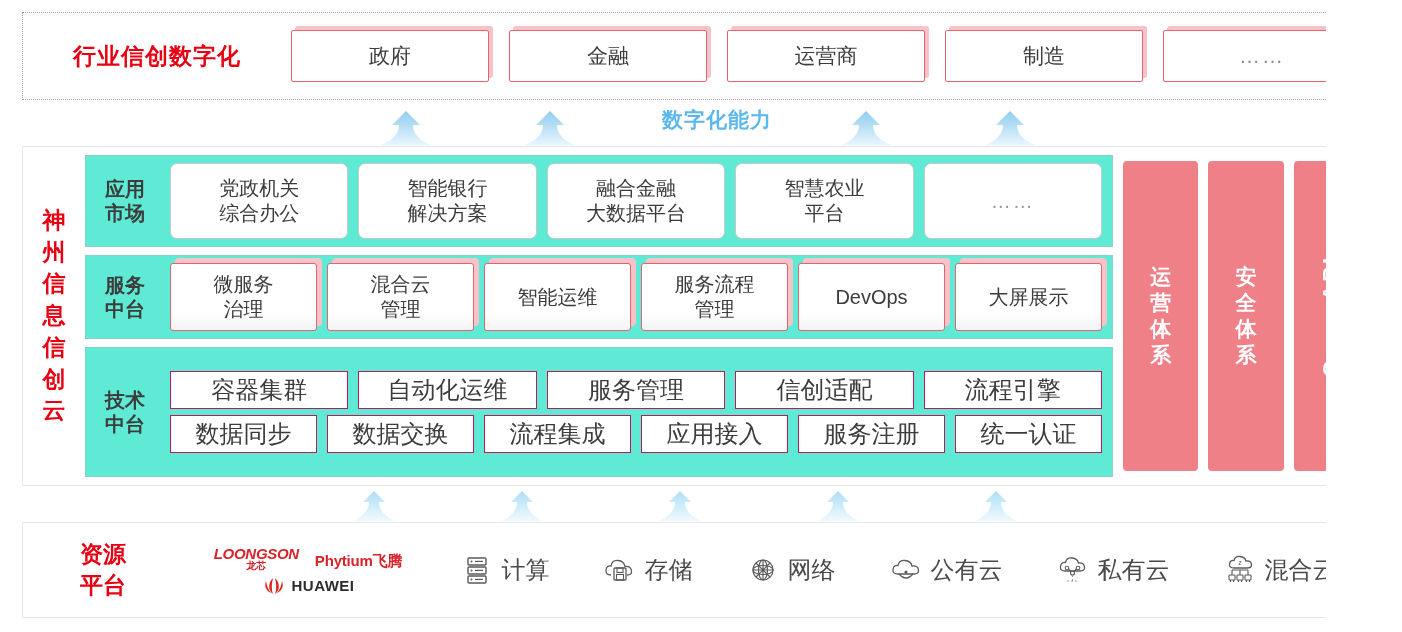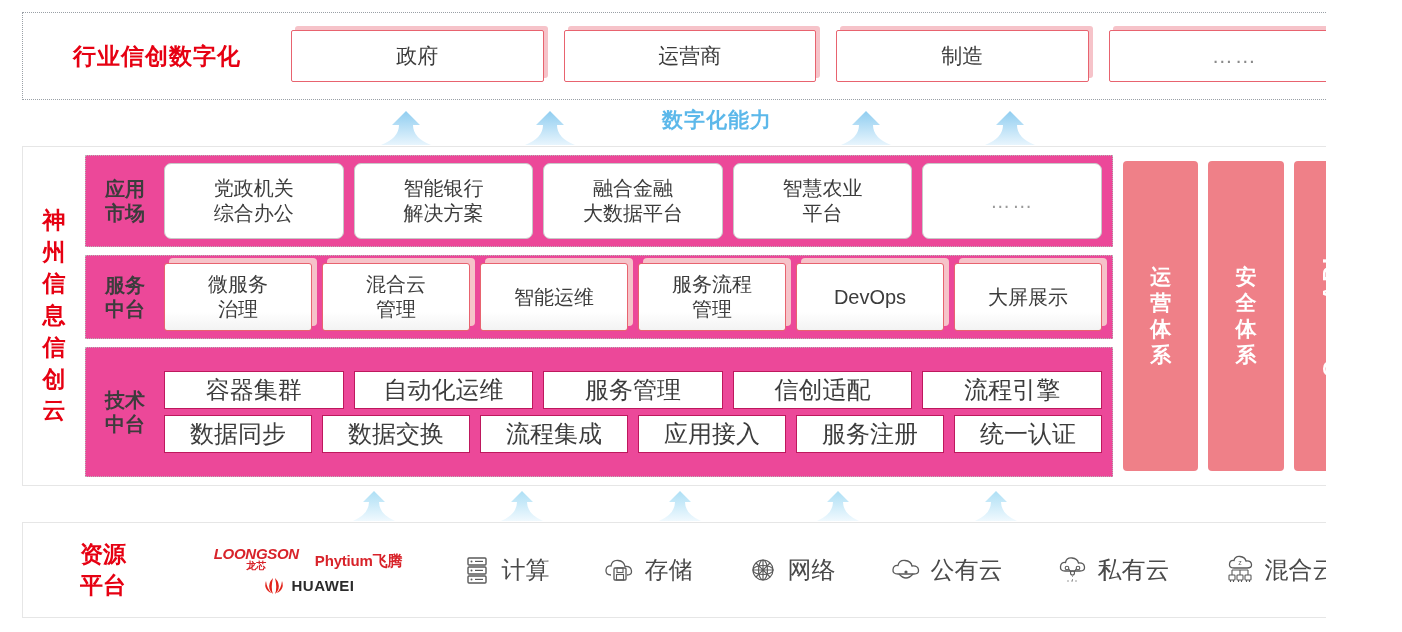--- a/index.html
+++ b/index.html
@@ -121,26 +121,26 @@
     gap: 10px;
   }
   .rows-col {
     flex: 1;
     display: flex;
     flex-direction: column;
     gap: 8px;
   }
 
   .prow {
-    background: #ec4899;
+    background: #5eead4;
     border: 1px dotted #b9b9b9;
     display: flex;
     align-items: center;
     padding: 2px 10px;
-    gap: 10px;
+    gap: 16px;
   }
   .prow.app  { flex: 0 0 92px; }
   .prow.svc  { flex: 0 0 84px; }
   .prow.tech { flex: 1; }
 
   .row-label {
     flex: 0 0 58px;
     text-align: center;
     font-size: 20px;
     font-weight: bold;
@@ -336,20 +336,24 @@
 <body>
 
 <div id="root">
 
   <div class="industry-band">
     <div class="industry-title">行业信创数字化</div>
     <div class="industry-boxes">
       <div class="ind-box-wrap">
         <div class="ind-box-shadow"></div>
         <div class="ind-box">政府</div>
+      </div>
+      <div class="ind-box-wrap">
+        <div class="ind-box-shadow"></div>
+        <div class="ind-box">金融</div>
       </div>
       <div class="ind-box-wrap">
         <div class="ind-box-shadow"></div>
         <div class="ind-box">运营商</div>
       </div>
       <div class="ind-box-wrap">
         <div class="ind-box-shadow"></div>
         <div class="ind-box">制造</div>
       </div>
       <div class="ind-box-wrap">

